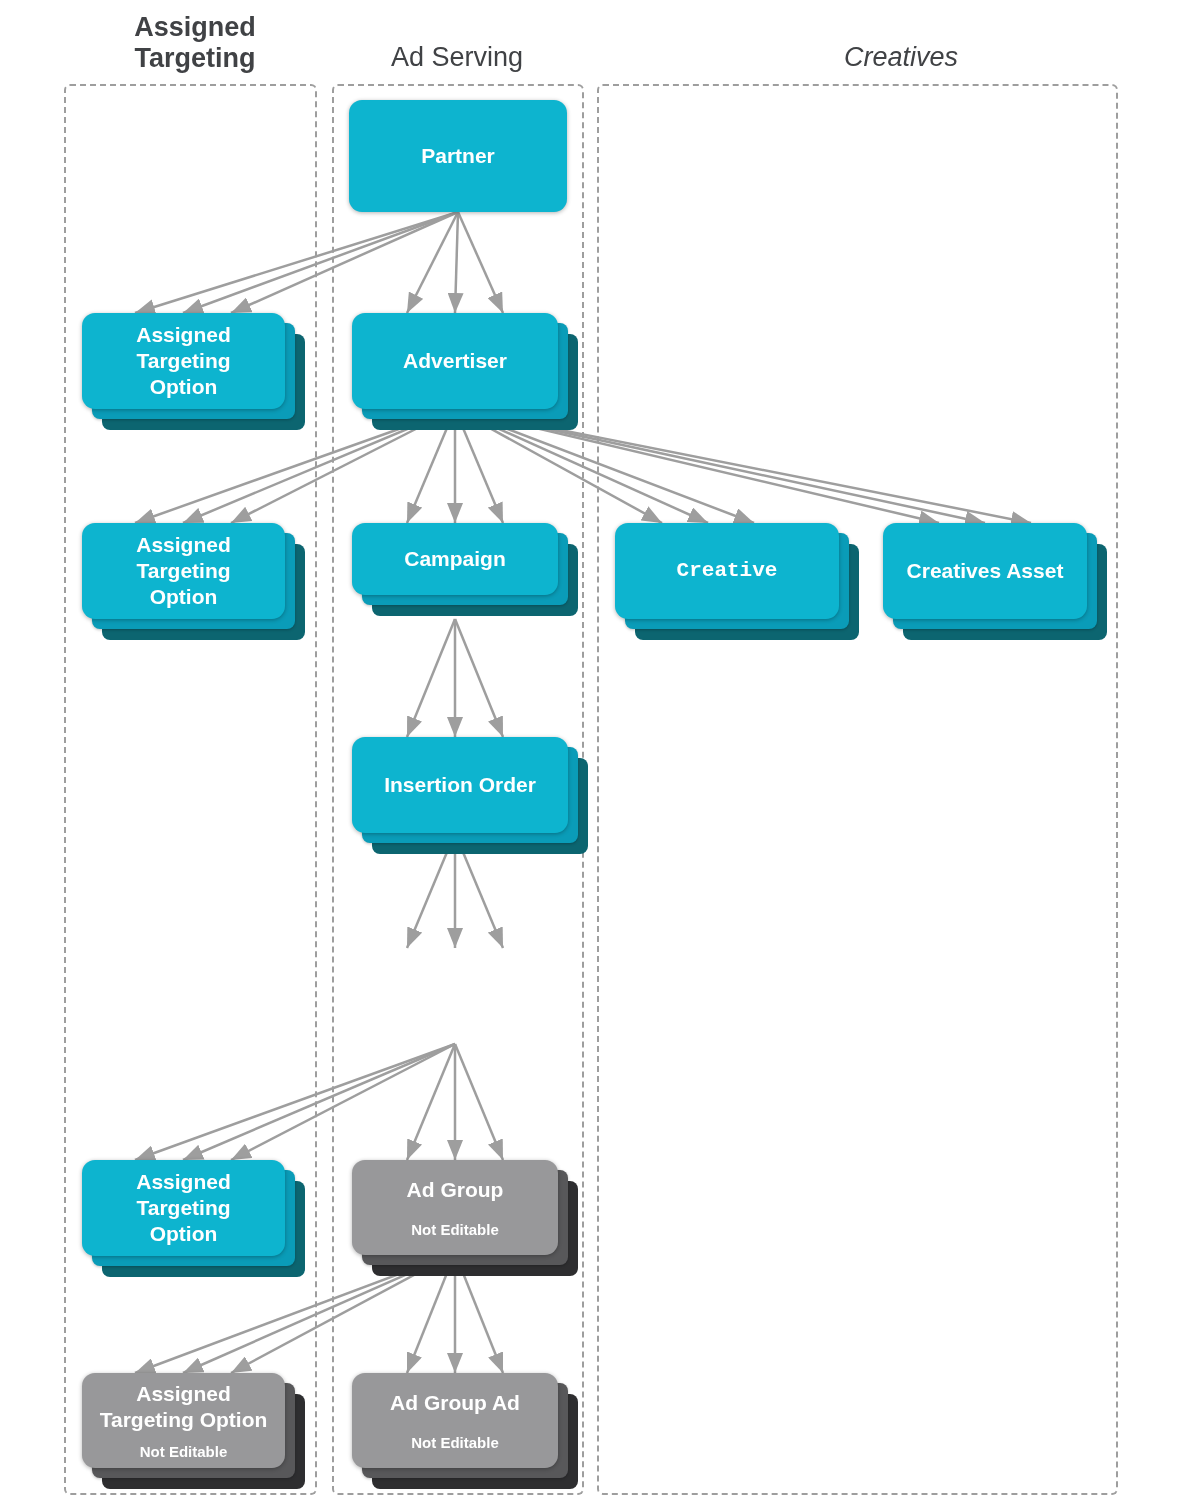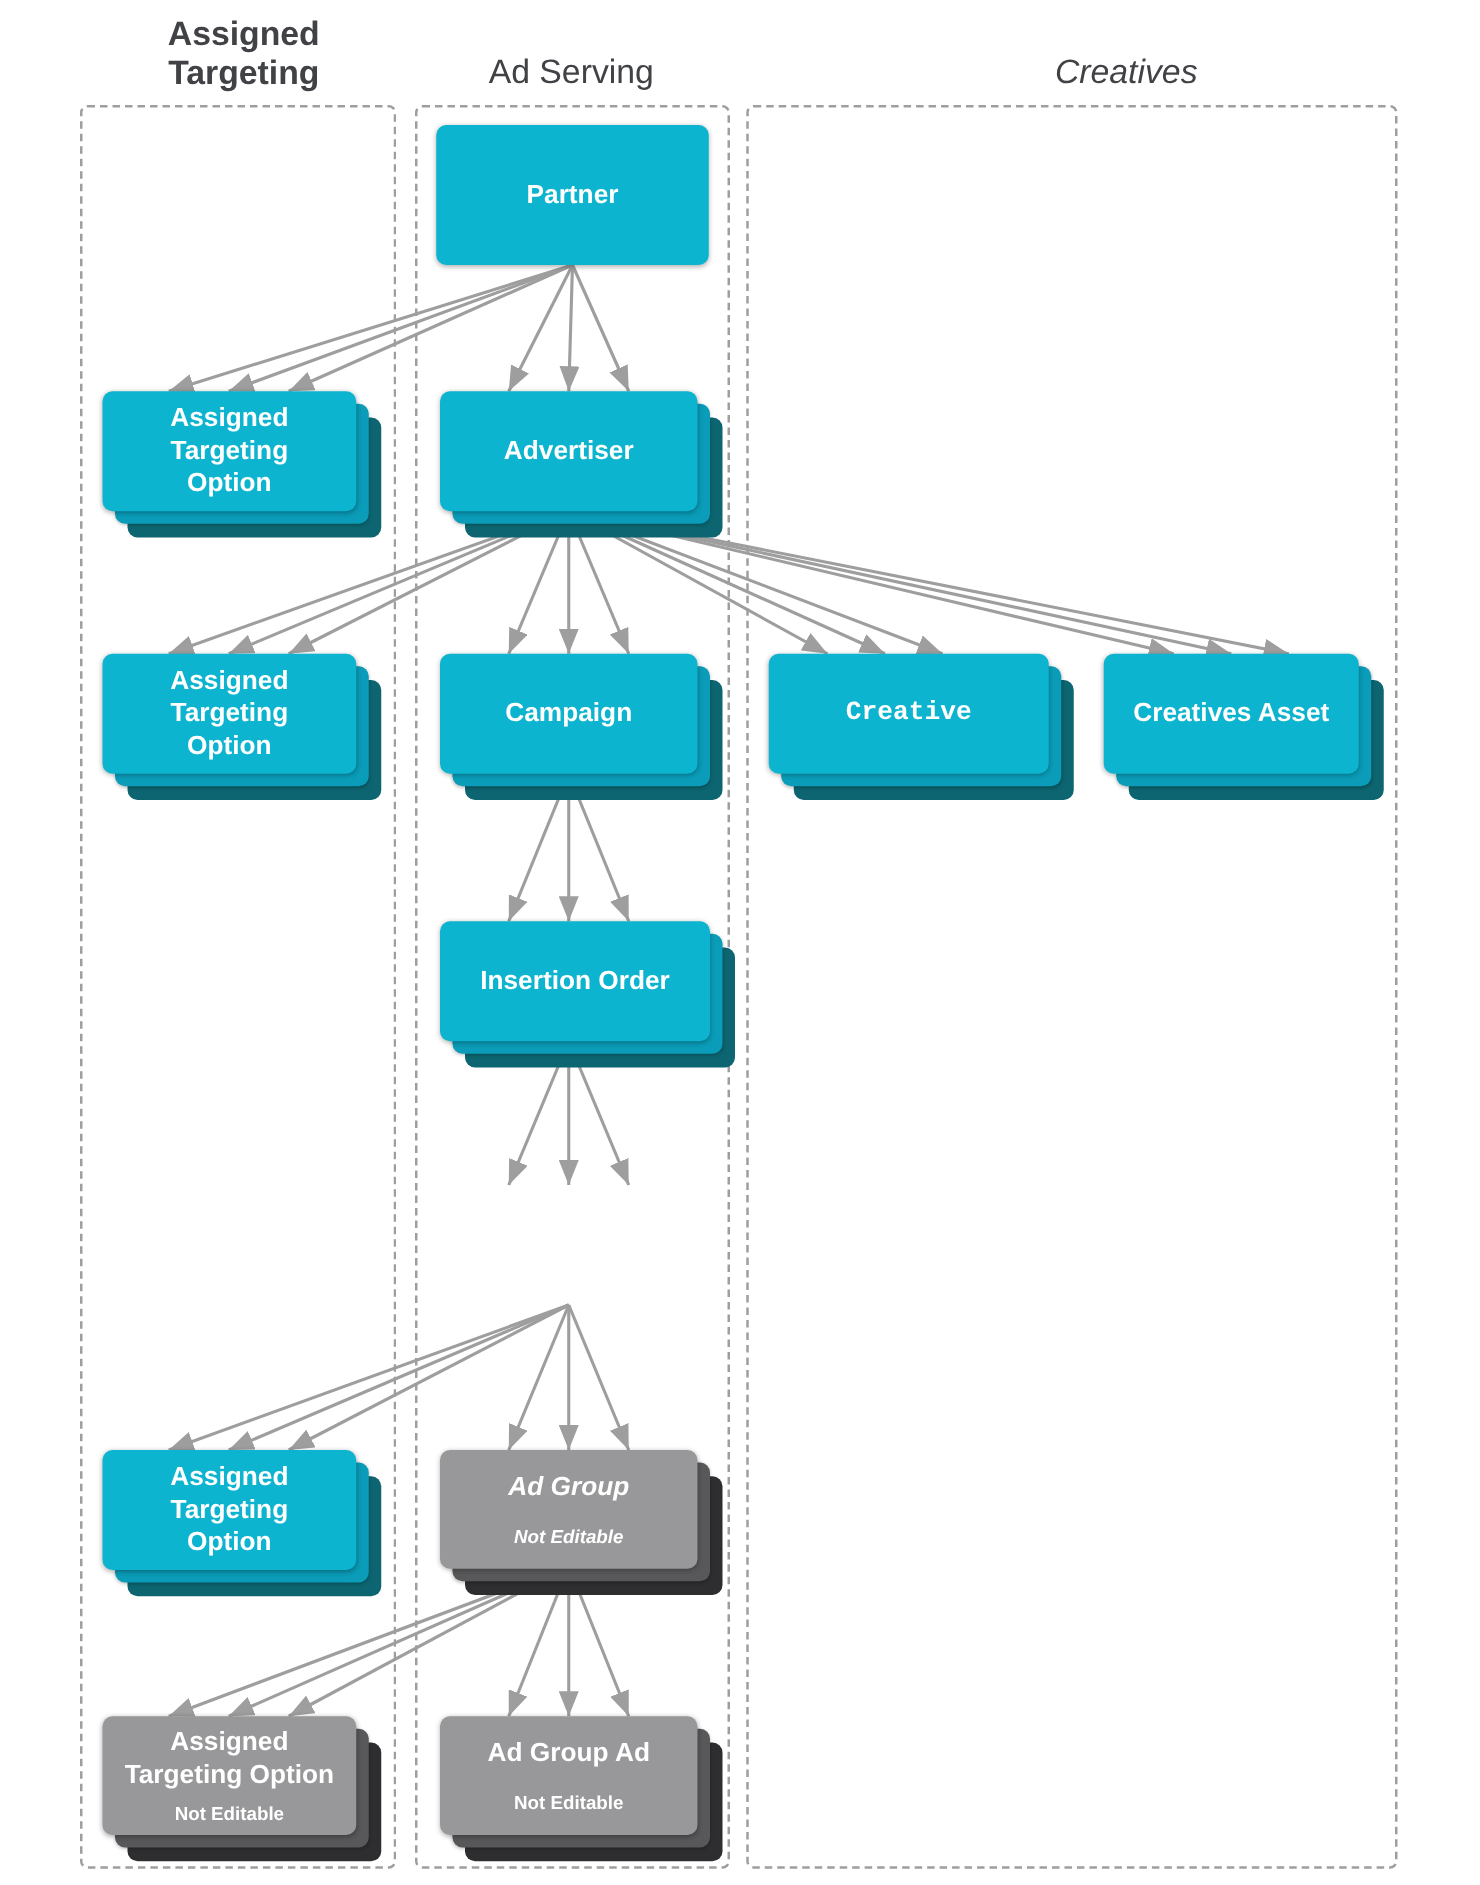--- a/index.html
+++ b/index.html
@@ -14,21 +14,21 @@
   }
   .col-header.wrap{white-space:normal;width:190px;}
   svg.edges{position:absolute;left:0;top:0;}
   .edge line{stroke:#9e9e9e;stroke-width:2.5;}
   .node{position:absolute;}
   .layer{position:absolute;width:100%;height:100%;border-radius:8px;}
   .layer.back{left:20px;top:21px;}
   .layer.mid{left:10px;top:10px;box-shadow:0 1px 3px rgba(0,0,0,.25);}
   .layer.front{
     left:0;top:0;display:flex;flex-direction:column;align-items:center;justify-content:center;
-    color:#ffffff;font-weight:bold;text-align:center;box-shadow:0 1px 4px rgba(0,0,0,.3);
+    color:#ffffff;font-weight:bold;text-align:center;box-shadow:0 1px 4px rgba(0,0,0,.3);border-radius:13px;
   }
   .cyan .front{background:#0db4cf;}
   .cyan .mid{background:#0a9cb8;}
   .cyan .back{background:#0c6570;}
   .gray .front{background:#98989a;}
   .gray .mid{background:#58585a;}
   .gray .back{background:#2e2e30;}
   .label{font-size:21px;line-height:26px;}
   .sublabel{font-size:15px;line-height:18px;margin-top:18px;}
   .tight .sublabel{margin-top:10px;}
@@ -142,21 +142,21 @@
   <div class="node cyan" style="left:82px;top:523px;width:203px;height:96px;">
     <div class="layer back"></div>
       <div class="layer mid"></div>
     <div class="layer front">
       <div class="label">Assigned</div>
       <div class="label">Targeting</div>
       <div class="label">Option</div>
     </div>
   </div>
 
-  <div class="node cyan" style="left:352px;top:523px;width:206px;height:96px;">
+  <div class="node cyan" style="left:352px;top:523px;width:206px;height:72px;">
     <div class="layer back"></div>
       <div class="layer mid"></div>
     <div class="layer front">
         <div class="label">Campaign</div>
       </div>
   </div>
 
   <div class="node cyan" style="left:615px;top:523px;width:224px;height:96px;font-family:Liberation Mono, monospace;">
     <div class="layer back"></div>
       <div class="layer mid"></div>
@@ -185,21 +185,21 @@
   <div class="node cyan" style="left:82px;top:1160px;width:203px;height:96px;">
     <div class="layer back"></div>
       <div class="layer mid"></div>
     <div class="layer front">
       <div class="label">Assigned</div>
       <div class="label">Targeting</div>
       <div class="label">Option</div>
     </div>
   </div>
 
-  <div class="node gray" style="left:352px;top:1160px;width:206px;height:95px;font-style:italic;">
+  <div class="node gray" style="left:352px;top:1160px;width:206px;height:95px;">
     <div class="layer back"></div>
       <div class="layer mid"></div>
     <div class="layer front">
       <div class="label">Ad Group</div>
       <div class="sublabel">Not Editable</div>
     </div>
   </div>
 
   <div class="node gray tight" style="left:82px;top:1373px;width:203px;height:95px;">
     <div class="layer back"></div>

